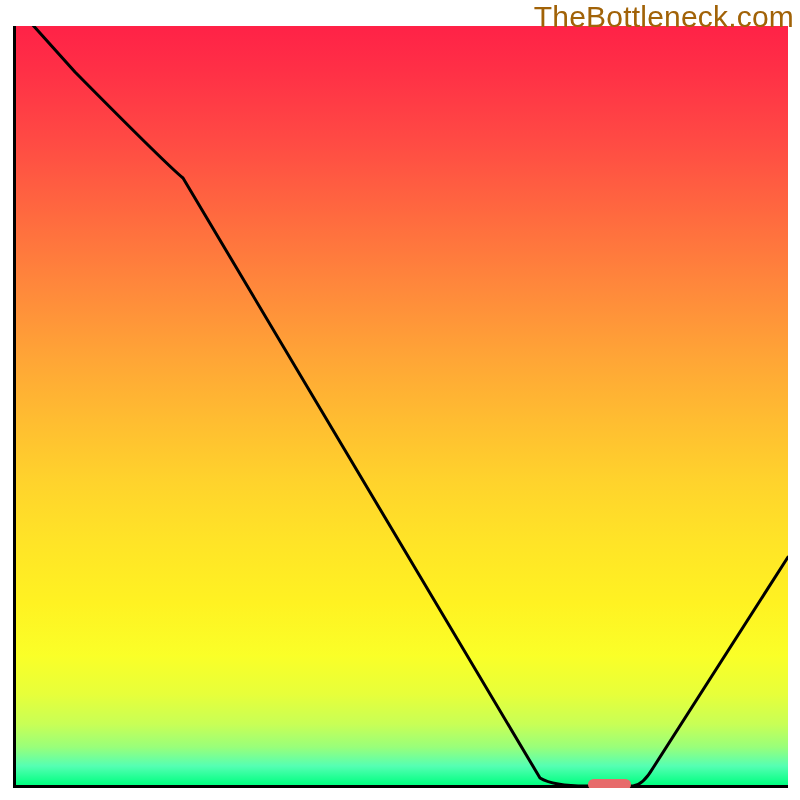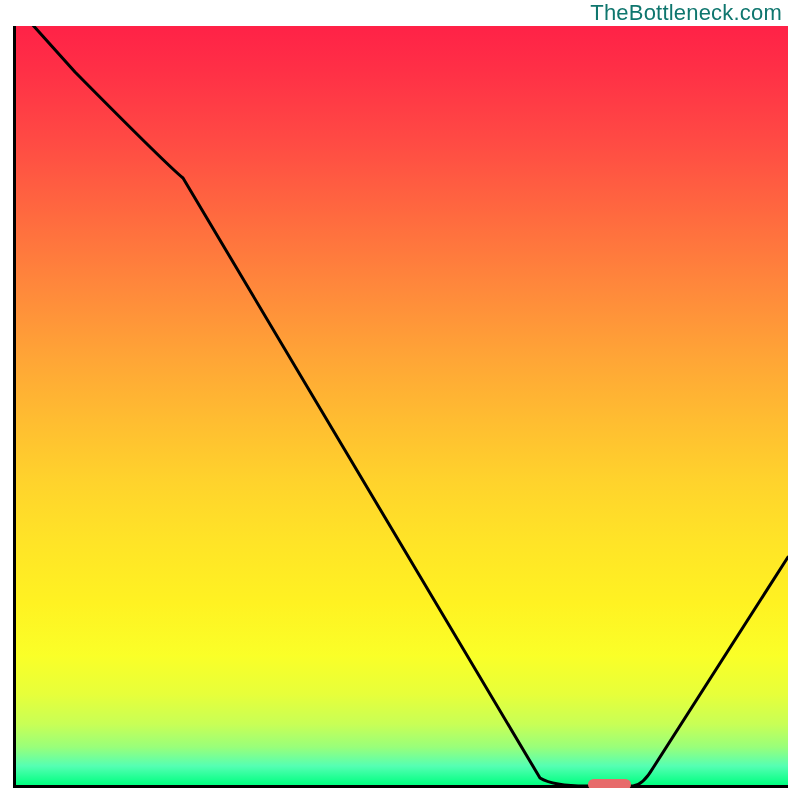--- a/index.html
+++ b/index.html
@@ -12,23 +12,23 @@
     font-family: Arial, Helvetica, sans-serif;
   }
   .container {
     position: relative;
     width: 800px;
     height: 800px;
   }
   .watermark {
     position: absolute;
     top: 0px;
-    right: 18px;
-    color: #0f766e;
-    font-size: 22px;
+    right: 6px;
+    color: #a16207;
+    font-size: 30px;
     font-weight: 400;
     z-index: 10;
     user-select: none;
     letter-spacing: 0.2px;
   }
   .plot-area {
     position: absolute;
     left: 13px;
     top: 26px;
     width: 775px;

